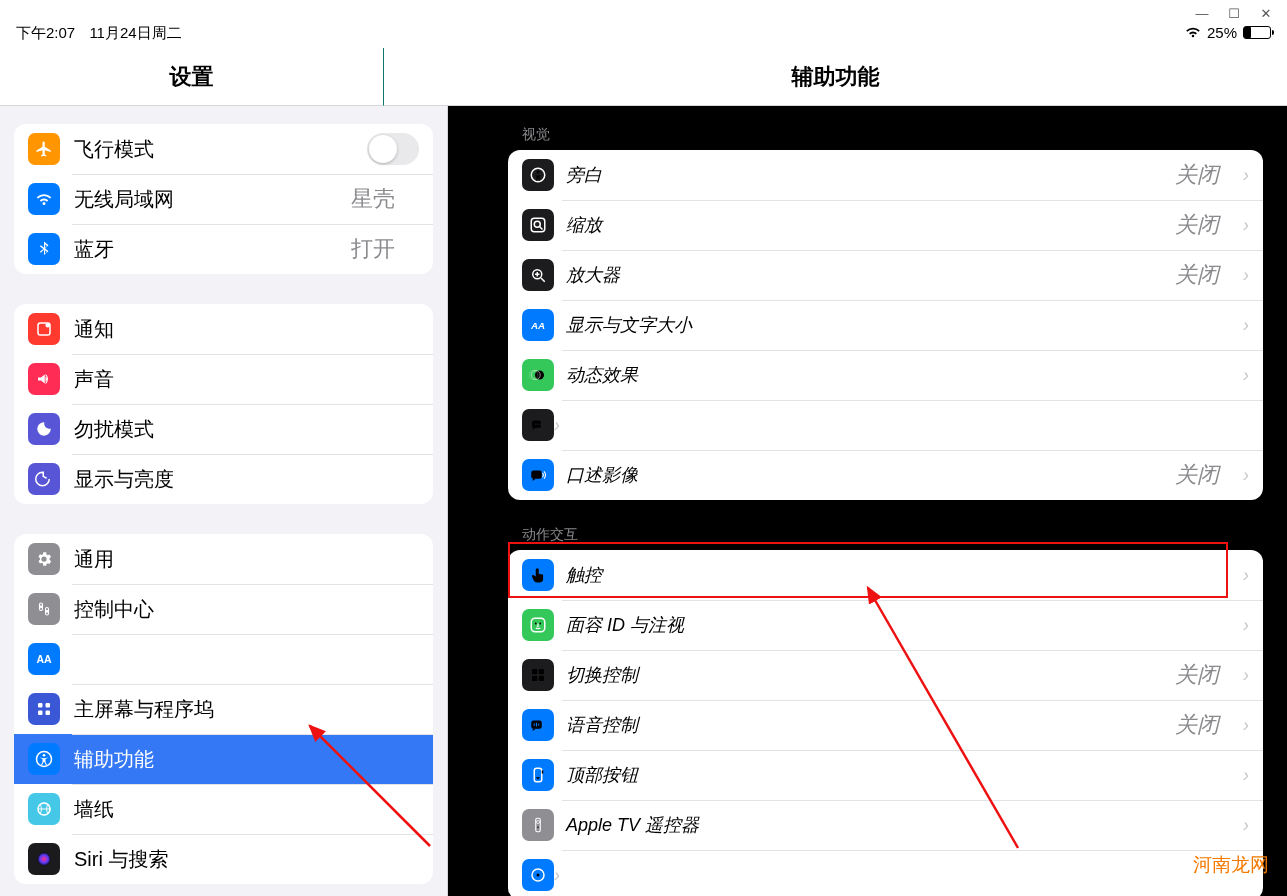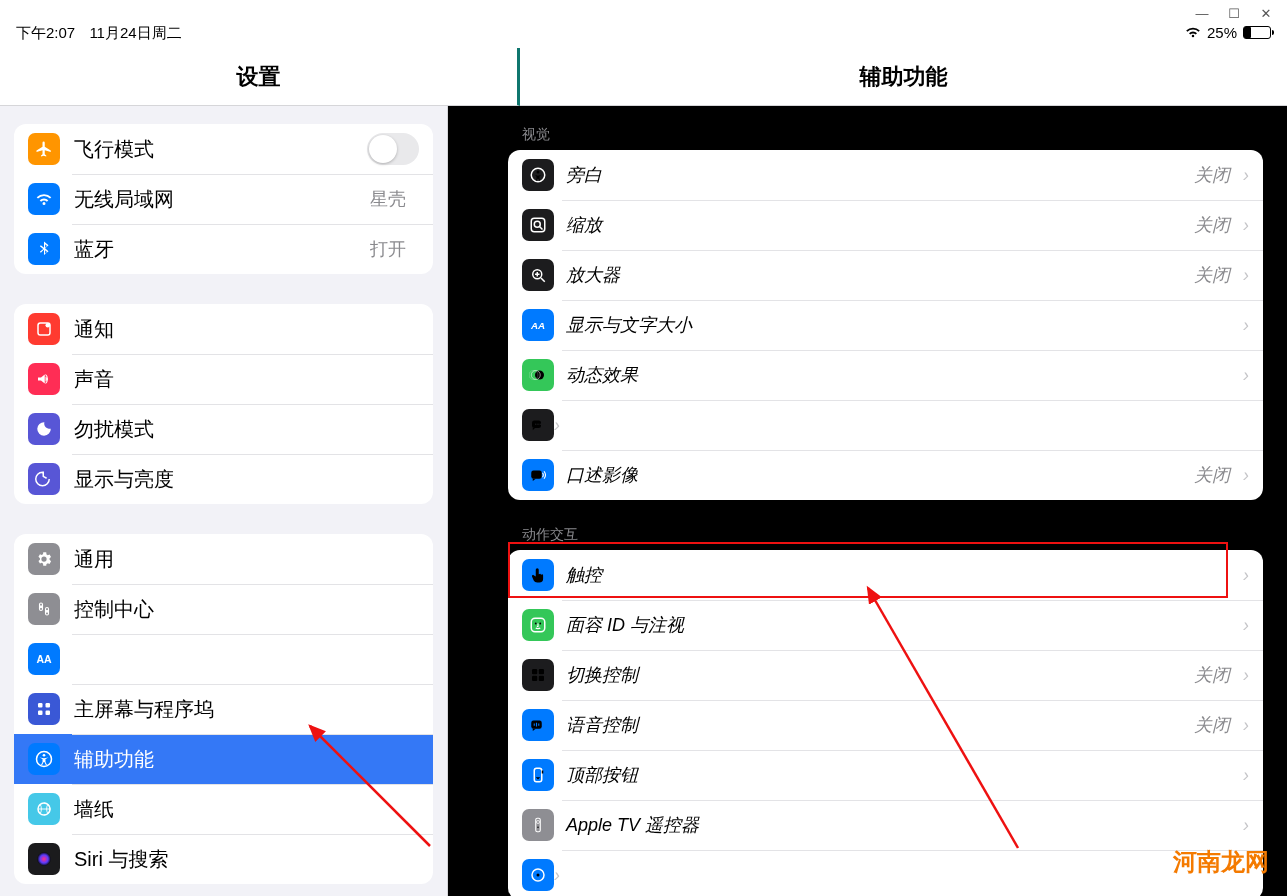--- a/index.html
+++ b/index.html
@@ -6,48 +6,48 @@
   html, body { width: 1287px; height: 896px; font-family: -apple-system, "PingFang SC", "Helvetica Neue", Arial, sans-serif; background: #fff; overflow: hidden; }
   .window-controls { position: absolute; top: 0; right: 0; height: 24px; display: flex; gap: 18px; padding: 6px 14px 0 0; color: #555; font-size: 13px; z-index: 30; }
   .wc { width: 14px; text-align: center; cursor: default; }
   .status-bar { position: absolute; top: 24px; left: 0; right: 0; height: 24px; display: flex; align-items: flex-start; padding: 0 16px; font-size: 15px; z-index: 20; }
   .status-left span { margin-right: 10px; }
   .status-right { margin-left: auto; display: flex; align-items: center; gap: 6px; }
   .batt { width: 28px; height: 13px; border: 1.2px solid #000; border-radius: 3px; position: relative; }
   .batt::after { content:""; position:absolute; right:-4px; top:3px; width:2.5px; height:5px; background:#000; border-radius:0 2px 2px 0; }
   .batt > i { display:block; height:100%; width:25%; background:#000; border-radius:1px; }
   .pane-titles { position:absolute; top:48px; left:0; right:0; height:58px; display:flex; }
-  .pane-titles .lt { width:520px; display:flex; align-items:center; justify-content:center; font-size:22px; font-weight:600; border-bottom:1px solid #d6d6d9; border-right:3px solid #0f766e;}
+  .pane-titles .lt { width:384px; display:flex; align-items:center; justify-content:center; font-size:22px; font-weight:600; border-bottom:1px solid #d6d6d9; border-right:1px solid #0f766e;}
   .pane-titles .rt { flex:1; display:flex; align-items:center; justify-content:center; font-size:22px; font-weight:600; border-bottom:1px solid #d6d6d9;}
   .panes { position:absolute; top:106px; left:0; right:0; bottom:0; display:flex; }
   .sidebar { width:448px; background:#f2f2f7; border-right:1px solid #d6d6d9; padding:18px 14px 0 14px; overflow:hidden; position:relative;}
   .detail { flex:1; background:#000000; overflow:hidden; position:relative;}
   .group { background:#fff; border-radius:12px; margin-bottom:30px; overflow:hidden;}
   .row { display:flex; align-items:center; height:50px; padding:0 14px; position:relative; }
   .row + .row::before { content:""; position:absolute; left:58px; right:0; top:0; height:1px; background:#e3e3e6; }
   .row.selected { background:#3478f6; }
   .row.selected .label { color:#fff; }
   .icon { width:32px; height:32px; border-radius:7px; display:flex; align-items:center; justify-content:center; flex-shrink:0; }
   .icon svg { width:18px; height:18px; fill:#fff; }
   .label { margin-left:14px; font-size:20px; color:#000; flex:1;}
-  .val { font-size:18px; color:#8a8a8e; margin-right:13px;}
+  .val { font-size:22px; color:#8a8a8e; margin-right:24px;}
   .chev { color:#c5c5c8; font-size:18px; }
   .switch { width:52px; height:32px; background:#e9e9eb; border-radius:16px; position:relative; }
   .switch > i { position:absolute; left:2px; top:2px; width:28px; height:28px; background:#fff; border-radius:50%; box-shadow:0 1px 3px rgba(0,0,0,.25);}
   .detail-inner { padding:20px 24px 0 60px; }
   .section-header { font-size:14px; color:#8a8a8e; padding:0 0 6px 14px; }
   .dgroup { background:#fff; border-radius:12px; margin-bottom:26px; overflow:hidden;font-style:italic;}
   .drow { display:flex; align-items:center; height:50px; padding:0 14px; position:relative;}
   .drow + .drow::before { content:""; position:absolute; left:54px; right:0; top:0; height:1px; background:#e3e3e6; }
   .dicon { width:32px; height:32px; border-radius:7px; display:flex; align-items:center; justify-content:center; flex-shrink:0;}
   .dicon svg { width:18px; height:18px; }
   .dlabel { margin-left:12px; font-size:18px; color:#000; flex:1; }
   .highlight-box { position:absolute; border:2.5px solid #e11; pointer-events:none; z-index:25;}
   .arrow-svg { position:absolute; pointer-events:none; z-index:26;}
-  .watermark { position:absolute; right:18px; bottom:18px; color:#f47a00; font-size:24px; font-weight:700; z-index:40;}
+  .watermark { position:absolute; right:18px; bottom:18px; color:#f47a00; font-size:19px; font-weight:400; z-index:40;}
   .wifi-svg { width:16px; height:13px; }
 </style>
 </head>
 <body>
 
 <div class="window-controls">
   <span class="wc">—</span>
   <span class="wc">☐</span>
   <span class="wc">✕</span>
 </div>

